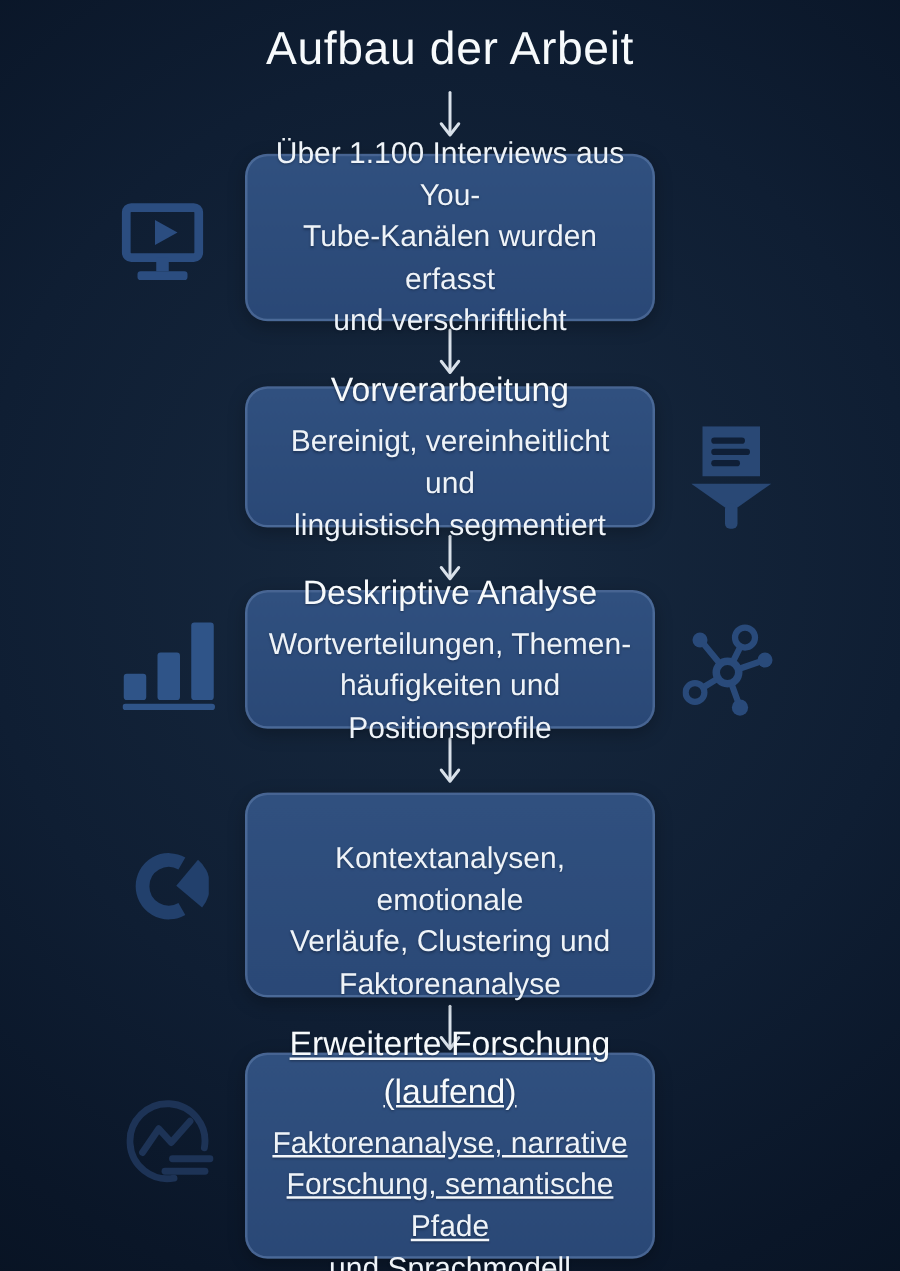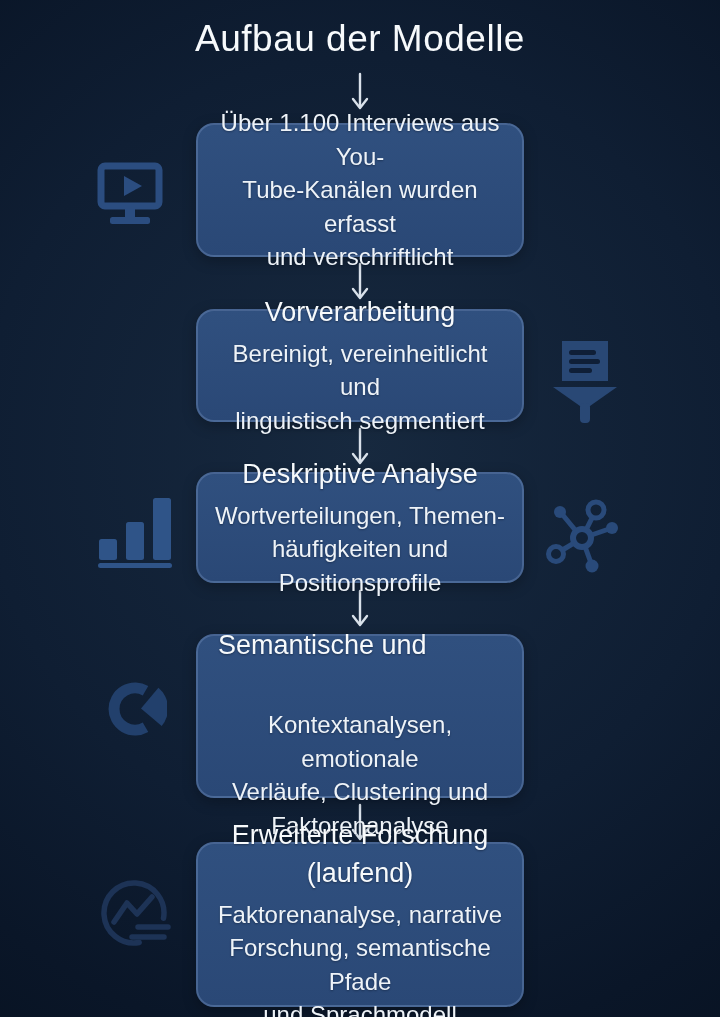--- a/index.html
+++ b/index.html
@@ -71,41 +71,41 @@
     text-shadow: 0 1px 2px rgba(8,18,34,0.4);
   }
   .side-icon { position: absolute; }
   .side-icon svg { display: block; }
 
   
   .box-1 { top: 123px; height: 134px; }
   .box-2 { top: 309px; height: 113px; }
   .box-3 { top: 472px; height: 111px; }
   .box-4 { top: 634px; height: 164px; }
-  .box-5 { top: 842px; height: 165px; }
+  .box-5 { top: 842px; height: 165px; text-decoration: underline; }
   
   .arrow-0 { top: 72px; }
   .arrow-1 { top: 262px; }
   .arrow-2 { top: 427px; }
   .arrow-3 { top: 589px; }
   .arrow-4 { top: 803px; }
   
   .icon-0 { left: 97px;  top: 162px; }
   .icon-1 { left: 553px; top: 341px; }
   .icon-2 { left: 98px;  top: 496px; }
   .icon-3 { left: 546px; top: 498px; }
   .icon-4 { left: 103px; top: 677px; }
   .icon-5 { left: 101px; top: 880px; }
 </style>
 </head>
 <body>
 
 <div class="page">
 
-  <h1 class="page-title">Aufbau der Modelle</h1>
+  <h1 class="page-title">Aufbau der Arbeit</h1>
 
   <div class="flow-arrow arrow-0" style="color: rgb(217, 225, 234);">
     <svg viewBox="0 0 22 40" width="22" height="40">
         <line x1="11" y1="2" x2="11" y2="35" stroke="currentColor" stroke-width="2.4" stroke-linecap="round"></line>
         <polyline points="4,27 11,36 18,27" fill="none" stroke="currentColor" stroke-width="2.4" stroke-linecap="round" stroke-linejoin="round"></polyline>
       </svg>
   </div>
   <div class="flow-arrow arrow-1" style="color: rgb(217, 225, 234);">
     <svg viewBox="0 0 22 40" width="22" height="40">
         <line x1="11" y1="2" x2="11" y2="35" stroke="currentColor" stroke-width="2.4" stroke-linecap="round"></line>
@@ -144,21 +144,20 @@
   </section>
 
   <section class="box box-2">
     <h2 class="box-title">Vorverarbeitung</h2>
     <p class="box-desc">Bereinigt, vereinheitlicht und
 linguistisch segmentiert</p>
   </section>
 
   <section class="box box-4">
     <h2 class="box-title split">
-      <span class="line-1">Semantische und</span>
     </h2>
     <p class="box-desc">Kontextanalysen, emotionale
 Verläufe, Clustering und
 Faktorenanalyse</p>
   </section>
 
   <section class="box box-5">
     <h2 class="box-title">Erweiterte Forschung
 (laufend)</h2>
     <p class="box-desc">Faktorenanalyse, narrative

